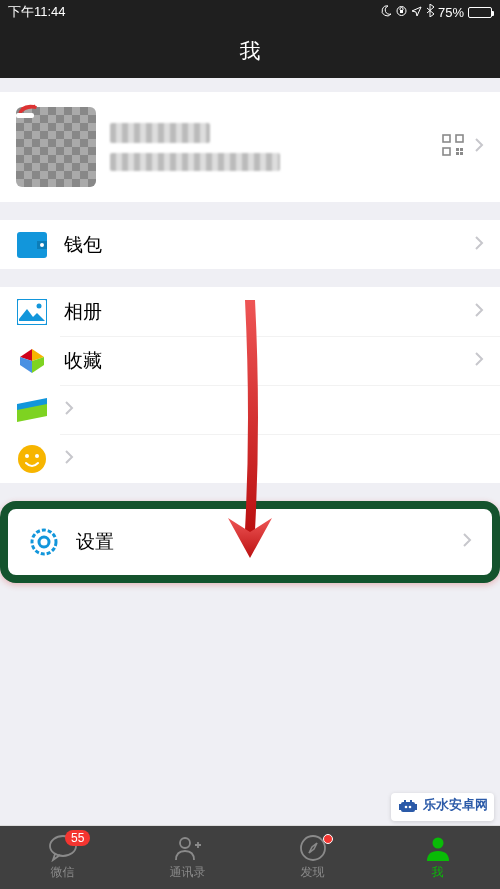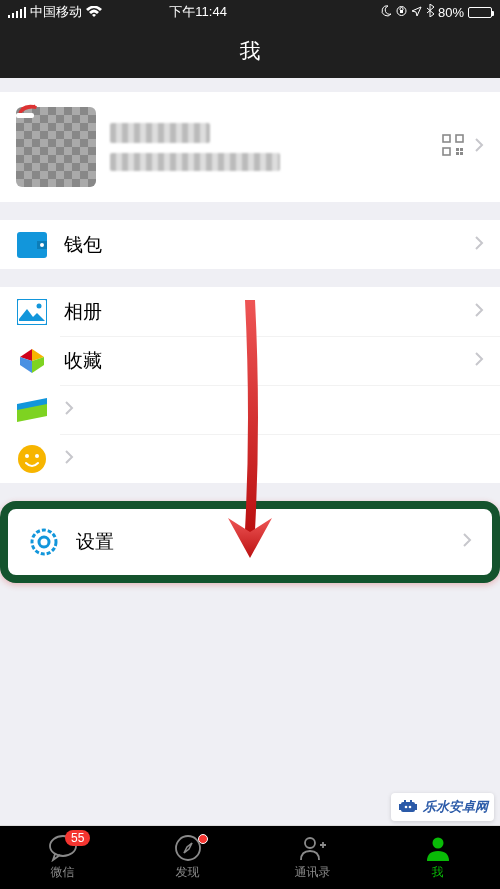--- a/index.html
+++ b/index.html
@@ -38,51 +38,34 @@
 
     
     .highlight-wrap { margin-top: 18px; padding: 4px; border: 8px solid #14532d; border-radius: 16px; background: #fff; box-shadow: 0 0 0 2px #fff inset, 0 2px 6px rgba(211,51,51,.3); }
     .highlight-wrap .row { height: 58px; }
     .highlight-wrap .row::before { display: none; }
 
     
     .arrow-annot { position: absolute; left: 220px; top: 300px; pointer-events: none; z-index: 5; }
 
     
-    .tabbar { position: absolute; bottom: 0; left: 0; right: 0; height: 64px; background: #000000; border-top: 1px solid #ddd; display: flex; }
+    .tabbar { position: absolute; bottom: 0; left: 0; right: 0; height: 64px; background: #404040; border-top: 1px solid #ddd; display: flex; }
     .tab { flex: 1; display: flex; flex-direction: column; align-items: center; justify-content: center; gap: 2px; color: #8a8a8a; font-size: 12px; position: relative; }
     .tab.active { color: #09bb07; }
     .tab .badge { position: absolute; top: 4px; left: 52%; background: #f43530; color: #fff; font-size: 12px; padding: 1px 6px; border-radius: 10px; line-height: 14px; }
     .tab .dot { position: absolute; top: 8px; left: 58%; width: 10px; height: 10px; background: #f43530; border-radius: 50%; border: 1px solid #fff; }
 
     
-    .watermark { position: absolute; right: 6px; bottom: 68px; display: flex; align-items: center; gap: 4px; background: #fff; padding: 3px 6px; border-radius: 4px; font-size: 13px; color: #2b5aa8; font-weight: 600; box-shadow: 0 1px 4px rgba(0,0,0,.15); font-style: italic; }
+    .watermark { position: absolute; right: 6px; bottom: 68px; display: flex; gap: 4px; background: #fff; padding: 3px 6px; border-radius: 4px; font-size: 13px; color: #2b5aa8; font-weight: 600; box-shadow: 0 1px 4px rgba(0,0,0,.15); }
     .watermark .logo { width: 22px; height: 22px; }
   </style>
 </head>
 <body>
 
 <div class="status-bar">
-  <div class="status-left">
-    <span class="signal">
-      <svg width="18" height="11" viewBox="0 0 18 11">
-          <rect x="0" y="8" width="2" height="3" fill="#fff"></rect>
-          <rect x="4" y="6" width="2" height="5" fill="#fff"></rect>
-          <rect x="8" y="4" width="2" height="7" fill="#fff"></rect>
-          <rect x="12" y="2" width="2" height="9" fill="#fff"></rect>
-          <rect x="16" y="0" width="2" height="11" fill="#fff"></rect>
-        </svg>
-    </span>
-    <span>中国移动</span>
-    <span class="wifi">
-      <svg width="16" height="12" viewBox="0 0 16 12">
-          <path d="M8 11 L6 9 Q8 7 10 9 Z M3 6 Q8 1 13 6 L11 8 Q8 5 5 8 Z M0 3 Q8 -4 16 3 L14 5 Q8 -1 2 5 Z" fill="#fff"></path>
-        </svg>
-    </span>
-  </div>
   <div class="status-center">下午11:44</div>
   <div class="status-right">
     <span>
       <svg width="12" height="12" viewBox="0 0 12 12">
           <path d="M8 1 A5 5 0 1 0 11 9 A4 4 0 0 1 8 1" fill="none" stroke="#fff" stroke-width="1"></path>
         </svg>
     </span>
     <span>
       <svg width="11" height="12" viewBox="0 0 11 12">
           <circle cx="5.5" cy="6" r="4.5" fill="none" stroke="#fff" stroke-width="1"></circle>
@@ -93,21 +76,21 @@
     <span>
       <svg width="11" height="11" viewBox="0 0 11 11">
           <path d="M10 1 L1 5 L5 6 L6 10 Z" fill="none" stroke="#fff" stroke-width="1"></path>
         </svg>
     </span>
     <span>
       <svg width="8" height="13" viewBox="0 0 8 13">
           <path d="M4 0 V13 M4 0 L8 3 L1 9 M4 13 L8 10 L1 4" fill="none" stroke="#fff" stroke-width="1"></path>
         </svg>
     </span>
-    <span>80%</span>
+    <span>75%</span>
     <span class="battery-box"><span class="battery-fill"></span></span>
   </div>
 </div>
 
 <div class="nav">
   <span>我</span>
 </div>
 
 <div class="group first">
   <div class="profile">
@@ -241,33 +224,33 @@
   <div class="tab">
     <svg width="30" height="28" viewBox="0 0 30 28">
         <ellipse cx="15" cy="12" rx="13" ry="10" fill="none" stroke="#8a8a8a" stroke-width="1.8"></ellipse>
         <path d="M7 20 L5 26 L12 21" fill="none" stroke="#8a8a8a" stroke-width="1.8"></path>
       </svg>
     <span class="badge">55</span>
     <span>微信</span>
   </div>
   <div class="tab">
     <svg width="30" height="28" viewBox="0 0 30 28">
-        <circle cx="15" cy="14" r="12" fill="none" stroke="#8a8a8a" stroke-width="1.8"></circle>
-        <path d="M19 9 L16 15 L11 19 L14 13 Z" fill="none" stroke="#8a8a8a" stroke-width="1.6"></path>
-      </svg>
-    <span class="dot"></span>
-    <span>发现</span>
-  </div>
-  <div class="tab">
-    <svg width="30" height="28" viewBox="0 0 30 28">
         <circle cx="12" cy="9" r="5" fill="none" stroke="#8a8a8a" stroke-width="1.8"></circle>
         <path d="M3 26 Q3 17 12 17 Q21 17 21 26" fill="none" stroke="#8a8a8a" stroke-width="1.8"></path>
         <path d="M22 11 L28 11 M25 8 L25 14" stroke="#8a8a8a" stroke-width="1.8"></path>
       </svg>
     <span>通讯录</span>
+  </div>
+  <div class="tab">
+    <svg width="30" height="28" viewBox="0 0 30 28">
+        <circle cx="15" cy="14" r="12" fill="none" stroke="#8a8a8a" stroke-width="1.8"></circle>
+        <path d="M19 9 L16 15 L11 19 L14 13 Z" fill="none" stroke="#8a8a8a" stroke-width="1.6"></path>
+      </svg>
+    <span class="dot"></span>
+    <span>发现</span>
   </div>
   <div class="tab active">
     <svg width="30" height="28" viewBox="0 0 30 28">
         <circle cx="15" cy="9" r="5.5" fill="#09bb07"></circle>
         <path d="M4 27 Q4 17 15 17 Q26 17 26 27 Z" fill="#09bb07"></path>
       </svg>
     <span>我</span>
   </div>
 </div>
 

